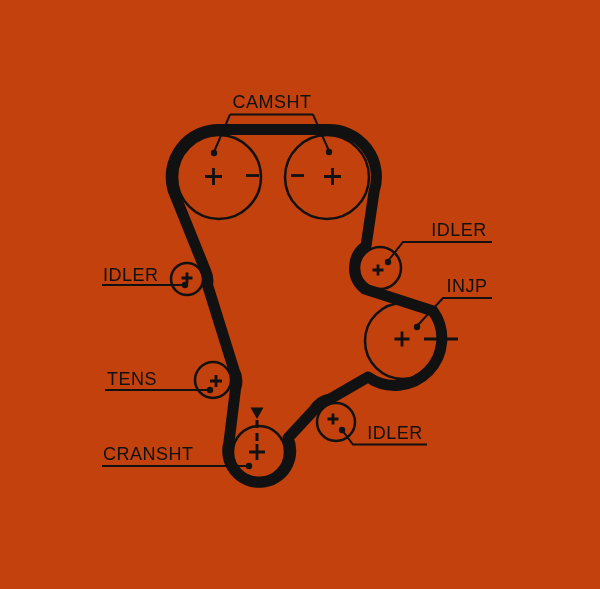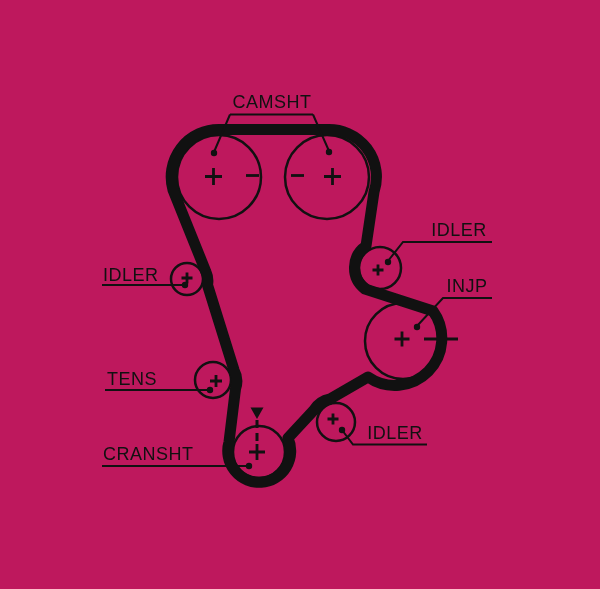--- a/index.html
+++ b/index.html
@@ -3,21 +3,21 @@
 <meta charset="utf-8">
 <style>
   html, body {
     margin: 0;
     padding: 0;
     background: #ffffff;
   }
   .stage {
     width: 600px;
     height: 589px;
-    background: #be185d;
+    background: #c2410c;
     position: relative;
     font-family: "Liberation Sans", sans-serif;
   }
   svg { display: block; }
   .pulley {
     fill: none;
     stroke: #111111;
     stroke-width: 2.5px;
   }
   .belt {

